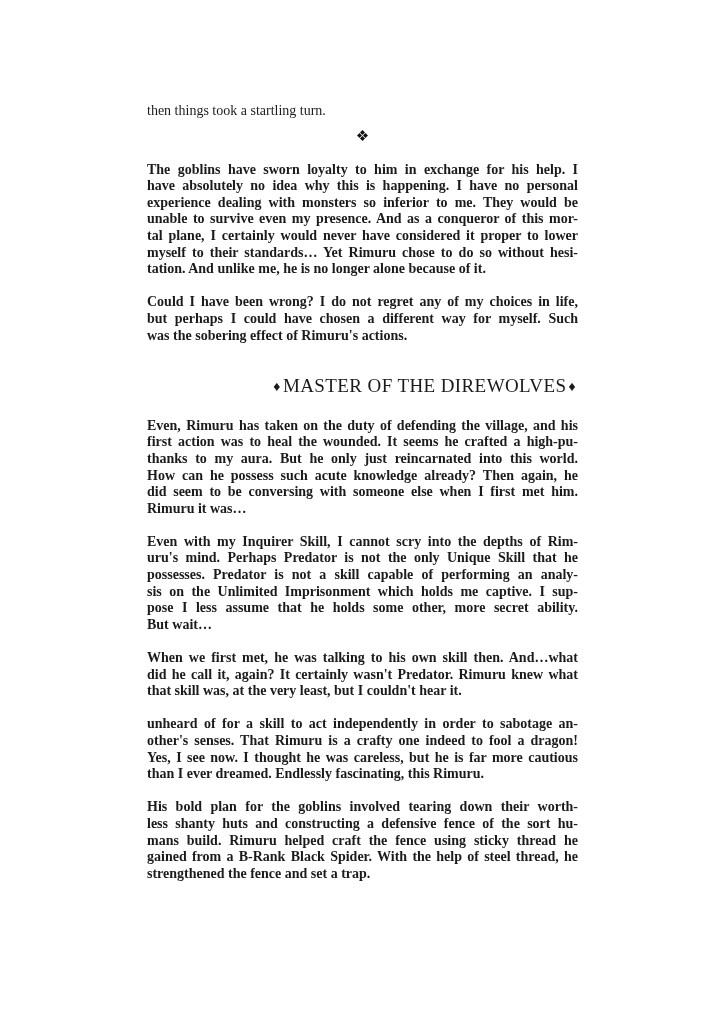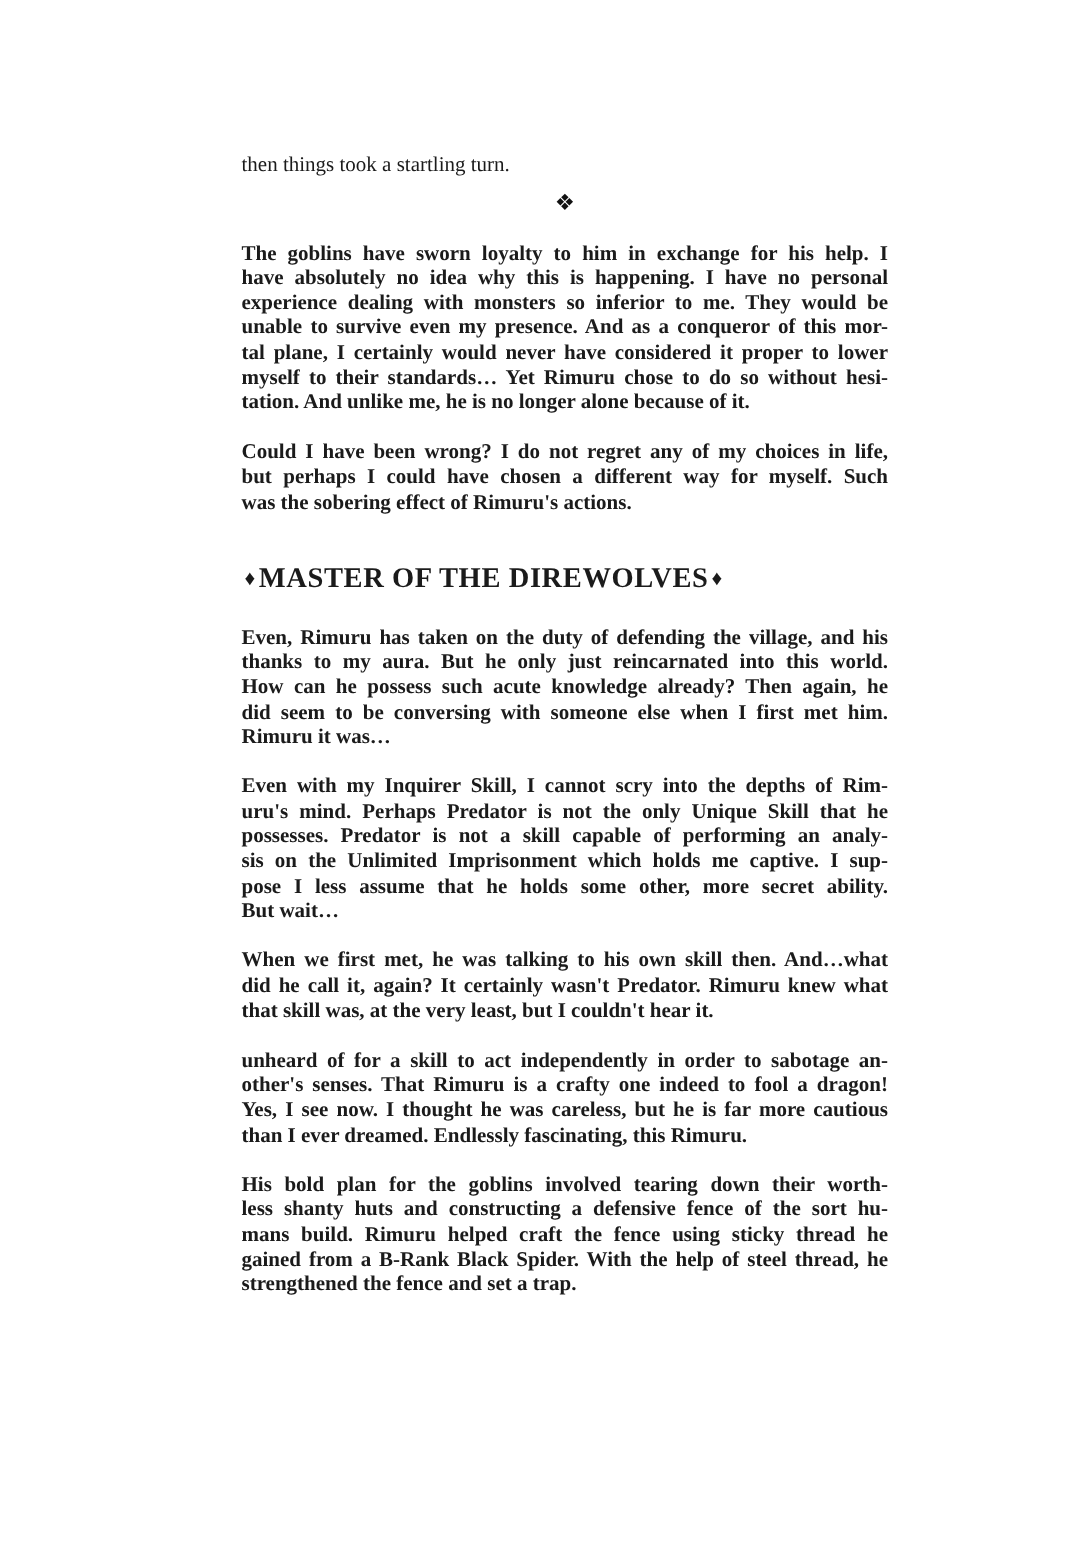--- a/index.html
+++ b/index.html
@@ -15,21 +15,21 @@
     color: #1b1b1b;
     overflow: hidden;
   }
   .page {
     position: absolute;
     inset: 0;
     background: #ffffff;
   }
   .text-column {
     position: absolute;
-    left: 161px;
+    left: 147px;
     top: 103px;
     width: 431px;
     font-size: 14px;
     line-height: 16.6px;
   }
   .intro-line {
     margin: 0;
     text-align: left;
   }
   .ornament {
@@ -52,23 +52,23 @@
   .line.last {
     text-align-last: auto;
   }
   h2.heading {
     margin: 16px 0 0 0;
     padding: 0;
     height: 57px;          
     line-height: 22px;
     padding-top: 14px;
     box-sizing: border-box;
-    text-align: left;
+    text-align: right;
     font-size: 19px;
-    font-weight: bold;
+    font-weight: normal;
     letter-spacing: 0.4px;
     color: #1b1b1b;
   }
   h2.heading .diamond {
     font-size: 14px;
     padding: 0 2px;
     position: relative;
     top: -1px;
   }
 </style>
@@ -99,20 +99,21 @@
         </p>
       </div>
 
     <h2 class="heading">
       <span class="diamond">♦</span><span>MASTER OF THE DIREWOLVES</span><span class="diamond">♦</span>
     </h2>
 
     <div id="paras-after">
         <p class="para">
           <span class="line">Even, Rimuru has taken on the duty of defending the village, and his</span>
+          <span class="line">first action was to heal the wounded. It seems he crafted a high-pu-</span>
           <span class="line">thanks to my aura. But he only just reincarnated into this world.</span>
           <span class="line">How can he possess such acute knowledge already? Then again, he</span>
           <span class="line">did seem to be conversing with someone else when I first met him.</span>
           <span class="line last">Rimuru it was…</span>
         </p>
         <p class="para">
           <span class="line">Even with my Inquirer Skill, I cannot scry into the depths of Rim-</span>
           <span class="line">uru's mind. Perhaps Predator is not the only Unique Skill that he</span>
           <span class="line">possesses. Predator is not a skill capable of performing an analy-</span>
           <span class="line">sis on the Unlimited Imprisonment which holds me captive. I sup-</span>

